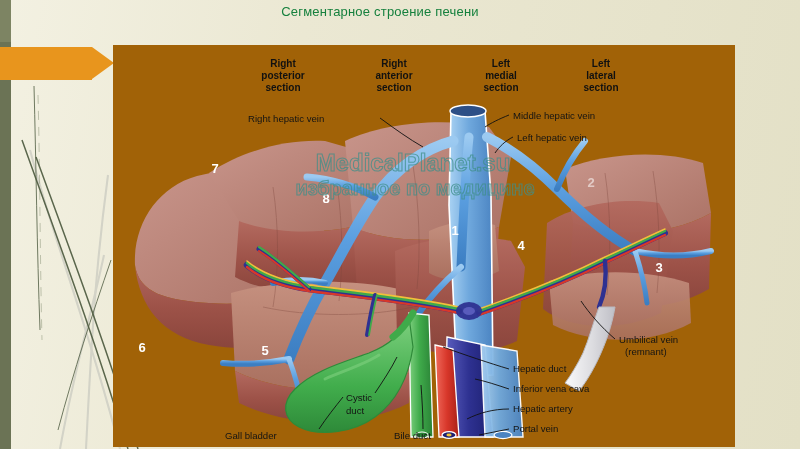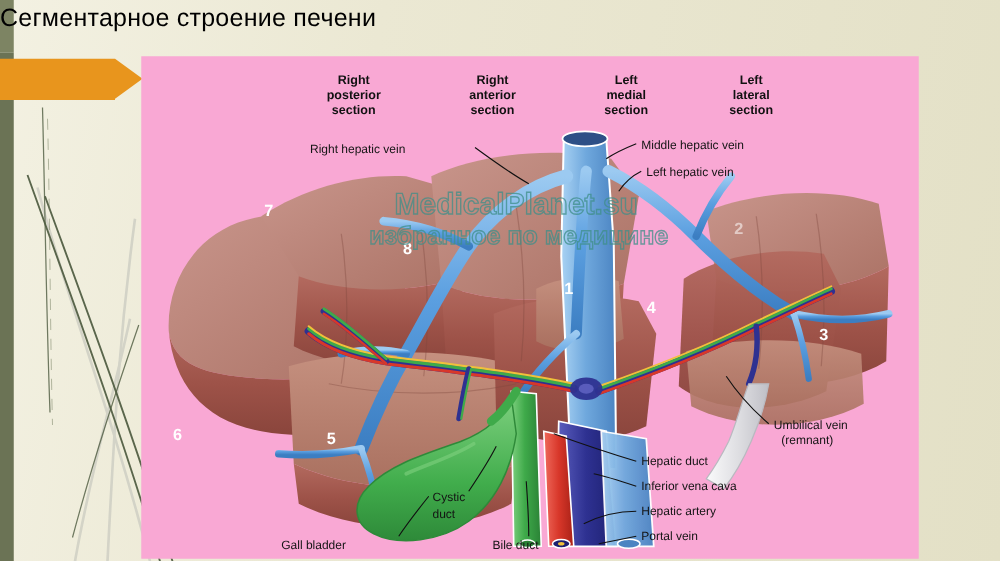--- a/index.html
+++ b/index.html
@@ -39,34 +39,34 @@
     border-top: 16.5px solid transparent;
     border-bottom: 16.5px solid transparent;
     border-left: 22px solid #e8951d;
   }
 
   
   #slide-title {
     position: absolute;
     left: 0; top: 4px;
     width: 760px;
-    text-align: left;
-    font-size: 20px;
-    color: #000000;
+    text-align: center;
+    font-size: 13px;
+    color: #15803d;
     font-weight: 400;
     letter-spacing: 0.2px;
     white-space: nowrap;
   }
 
   
   #figure-panel {
     position: absolute;
     left: 113px; top: 45px;
     width: 622px; height: 402px;
-    background: #f9a8d4;
+    background: #a16207;
     overflow: hidden;
   }
   #figure-svg { display:block; width:622px; height:402px; }
 
   .seclabel {
     font-family: "Liberation Sans", sans-serif;
     font-size: 10px; font-weight: bold; fill: #111;
     text-anchor: middle;
   }
   .calloutlabel {

